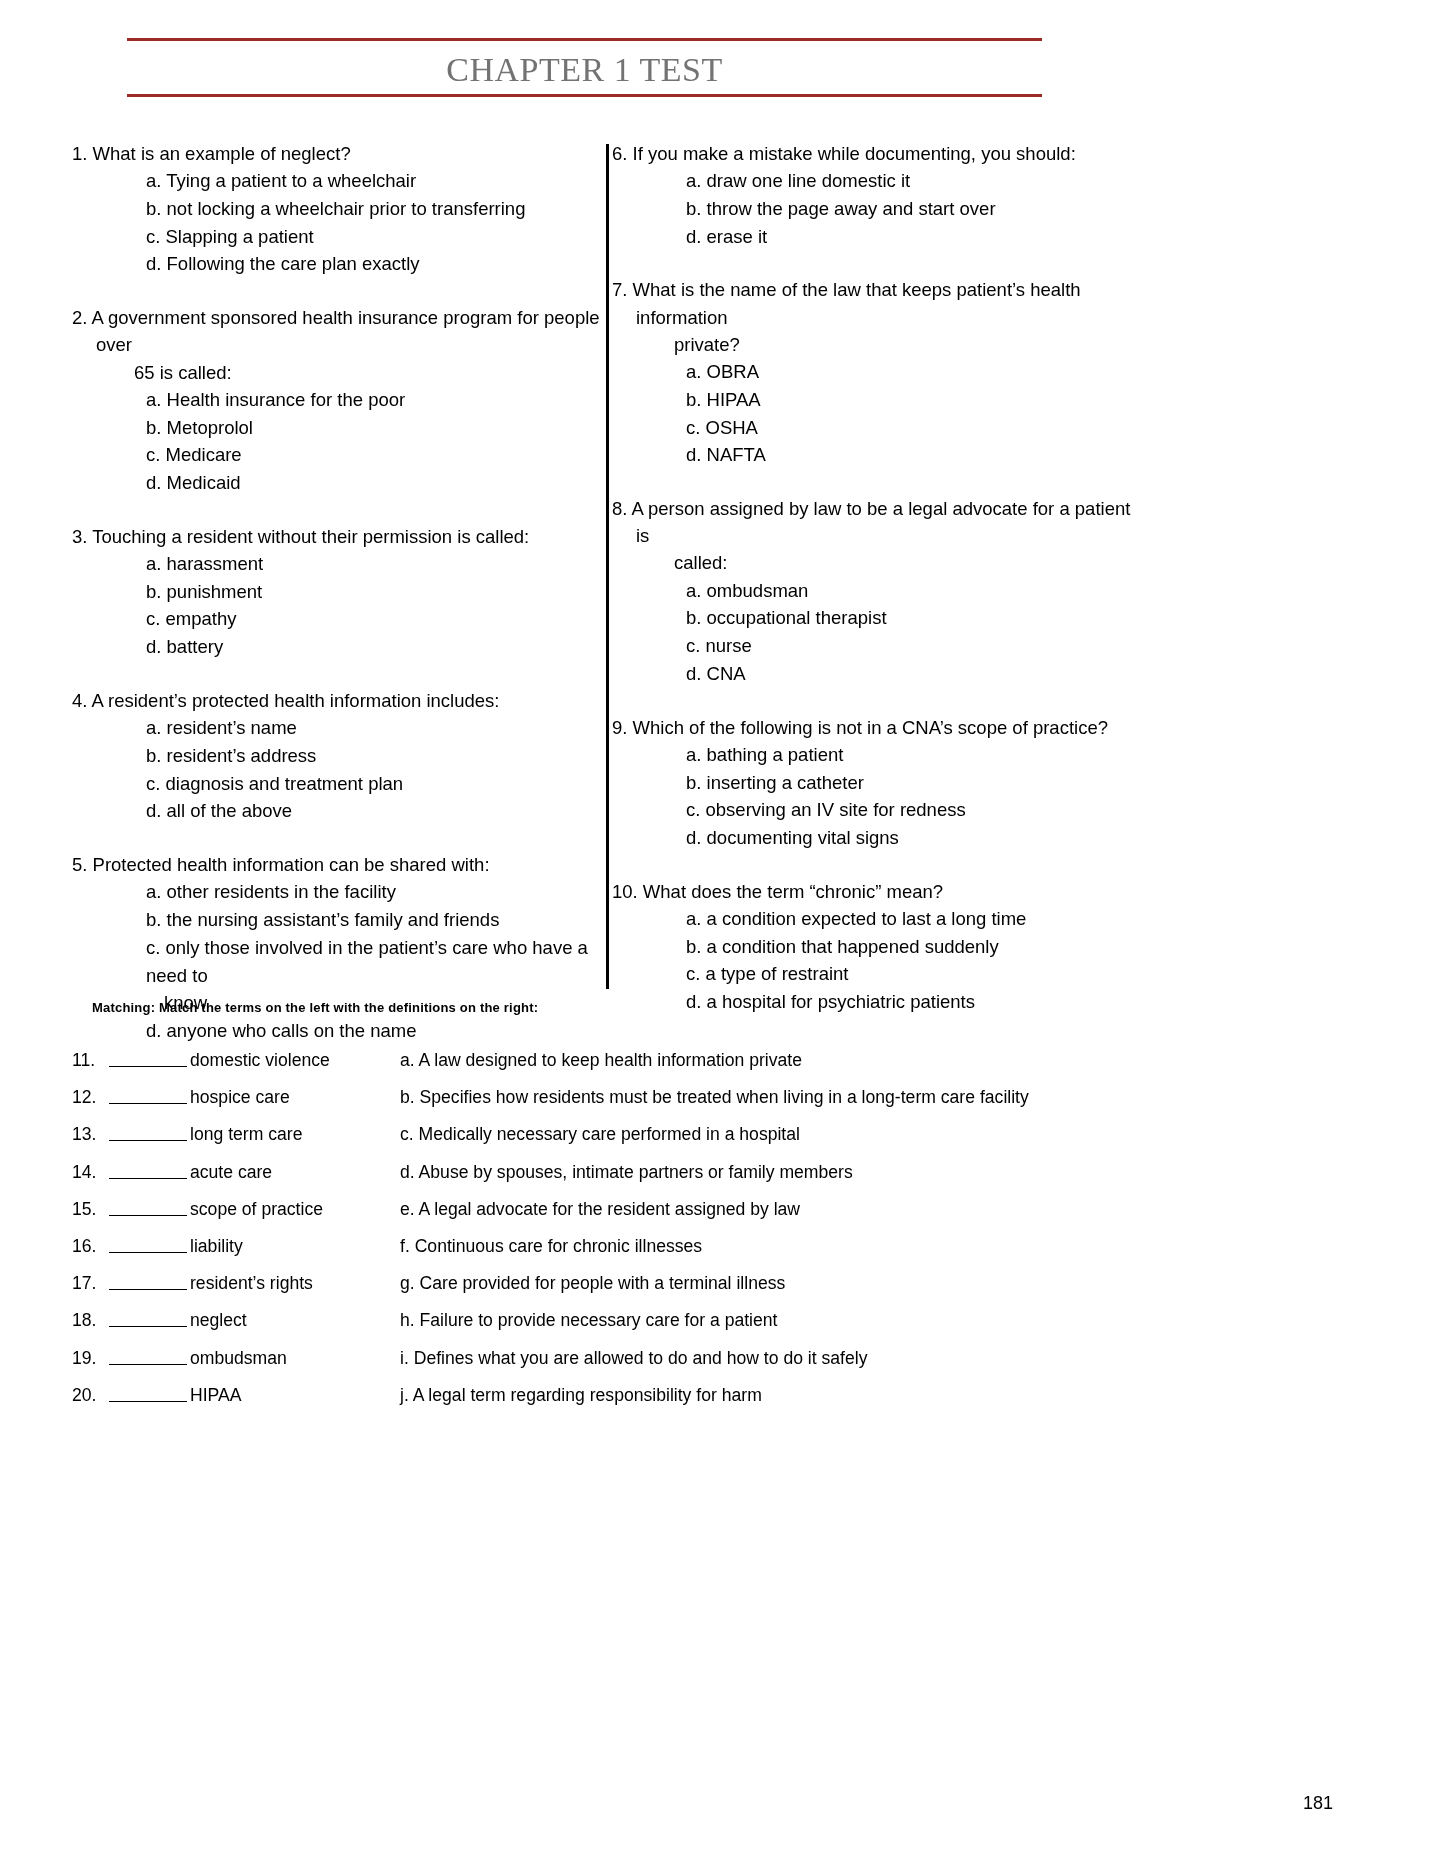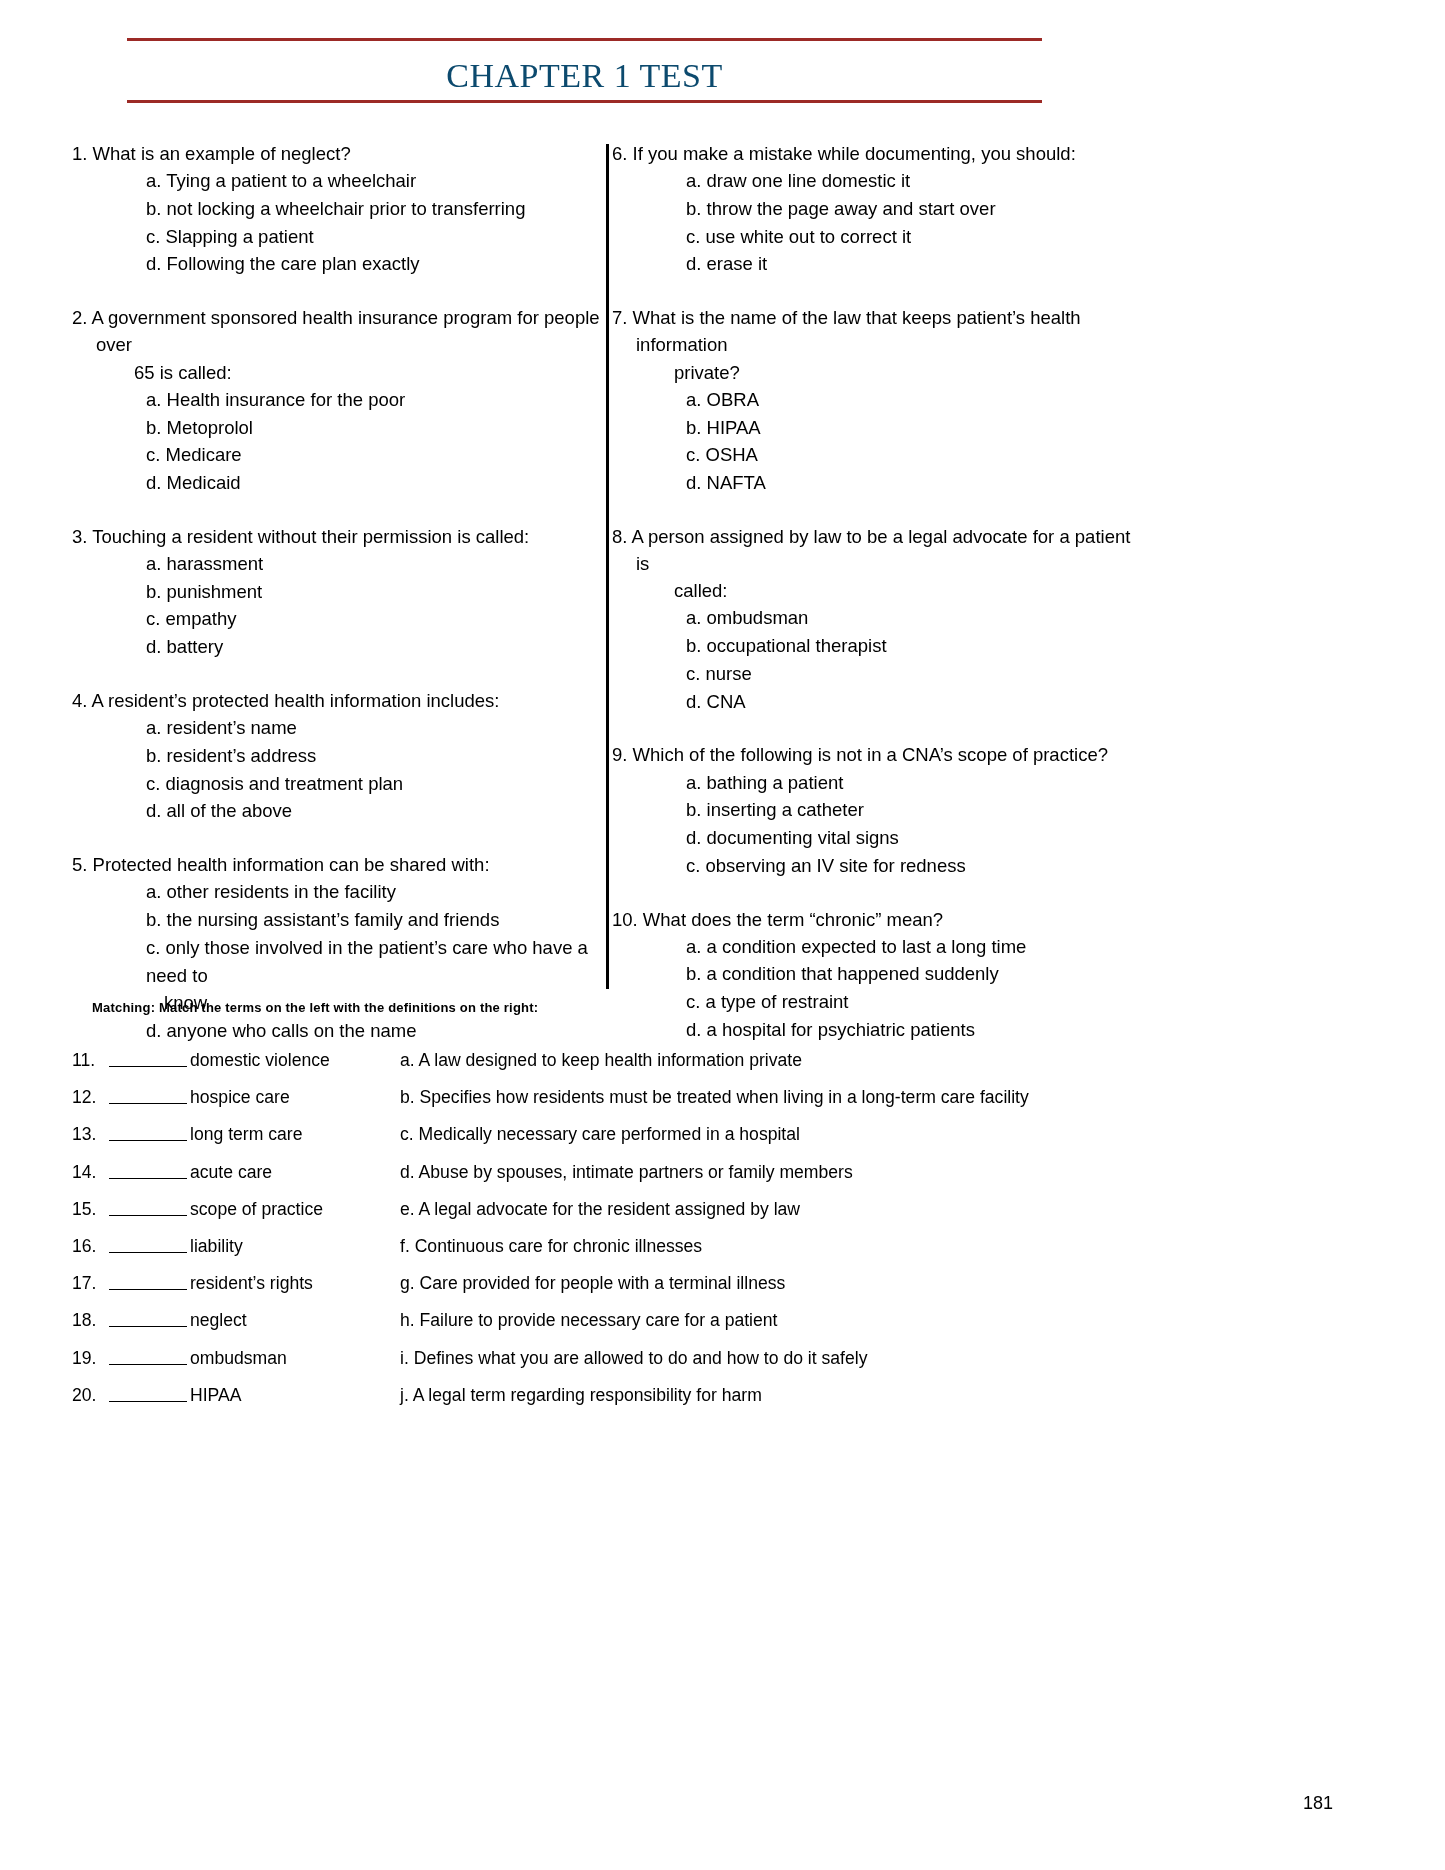--- a/index.html
+++ b/index.html
@@ -36,23 +36,23 @@
     width: 100%;
   }
   .rule.bottom {
     margin-top: 0;
   }
   .title-text {
     font-family: "Liberation Serif", serif;
     font-size: 34px;
     letter-spacing: 0.5px;
     text-align: center;
-    padding: 16px 0 6px 0;
+    padding: 10px 0 6px 0;
     line-height: 1.1;
-    color: #0c4a6e;
+    color: #737373;
   }
 
   
   .mc-area {
     position: absolute;
     left: 0;
     top: 140px;
     width: 1445px;
     height: 852px;
   }
@@ -220,21 +220,20 @@
             <li class="opt">d. anyone who calls on the name</li>
           </ul>
         </div>
       </div>
     <div class="mc-col right" id="mc-right">
         <div class="q-block">
           <div class="q-stem">6. If you make a mistake while documenting, you should:</div>
           <ul class="opt-list">
             <li class="opt">a. draw one line domestic it</li>
             <li class="opt">b. throw the page away and start over</li>
-            <li class="opt">c. use white out to correct it</li>
             <li class="opt">d. erase it</li>
           </ul>
         </div>
         <div class="q-block">
           <div class="q-stem">7. What is the name of the law that keeps patient’s health information<span class="cont">private?</span></div>
           <ul class="opt-list">
             <li class="opt">a. OBRA</li>
             <li class="opt">b. HIPAA</li>
             <li class="opt">c. OSHA</li>
             <li class="opt">d. NAFTA</li>
@@ -247,22 +246,22 @@
             <li class="opt">b. occupational therapist</li>
             <li class="opt">c. nurse</li>
             <li class="opt">d. CNA</li>
           </ul>
         </div>
         <div class="q-block">
           <div class="q-stem">9. Which of the following is not in a CNA’s scope of practice?</div>
           <ul class="opt-list">
             <li class="opt">a. bathing a patient</li>
             <li class="opt">b. inserting a catheter</li>
+            <li class="opt">c. observing an IV site for redness</li>
             <li class="opt">d. documenting vital signs</li>
-            <li class="opt">c. observing an IV site for redness</li>
           </ul>
         </div>
         <div class="q-block">
           <div class="q-stem">10. What does the term “chronic” mean?</div>
           <ul class="opt-list">
             <li class="opt">a. a condition expected to last a long time</li>
             <li class="opt">b. a condition that happened suddenly</li>
             <li class="opt">c. a type of restraint</li>
             <li class="opt">d. a hospital for psychiatric patients</li>
           </ul>

